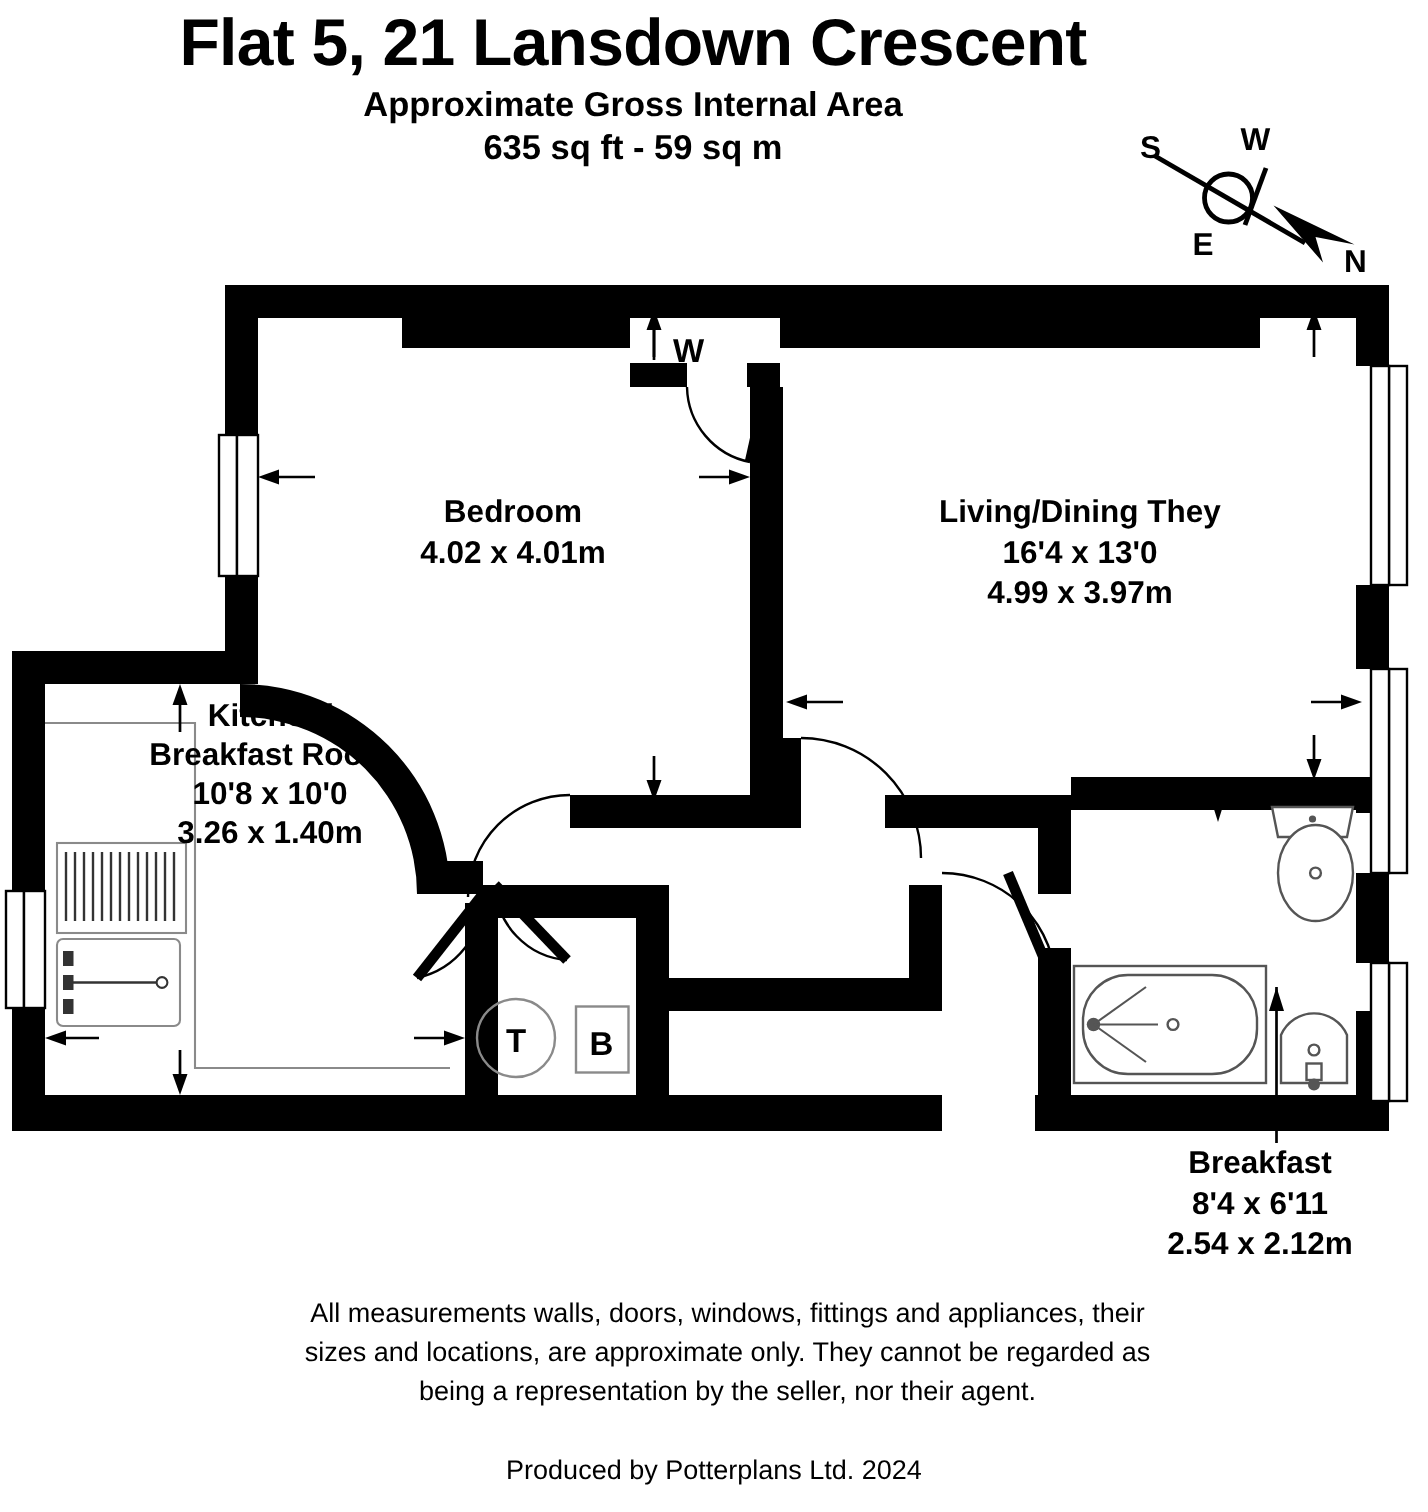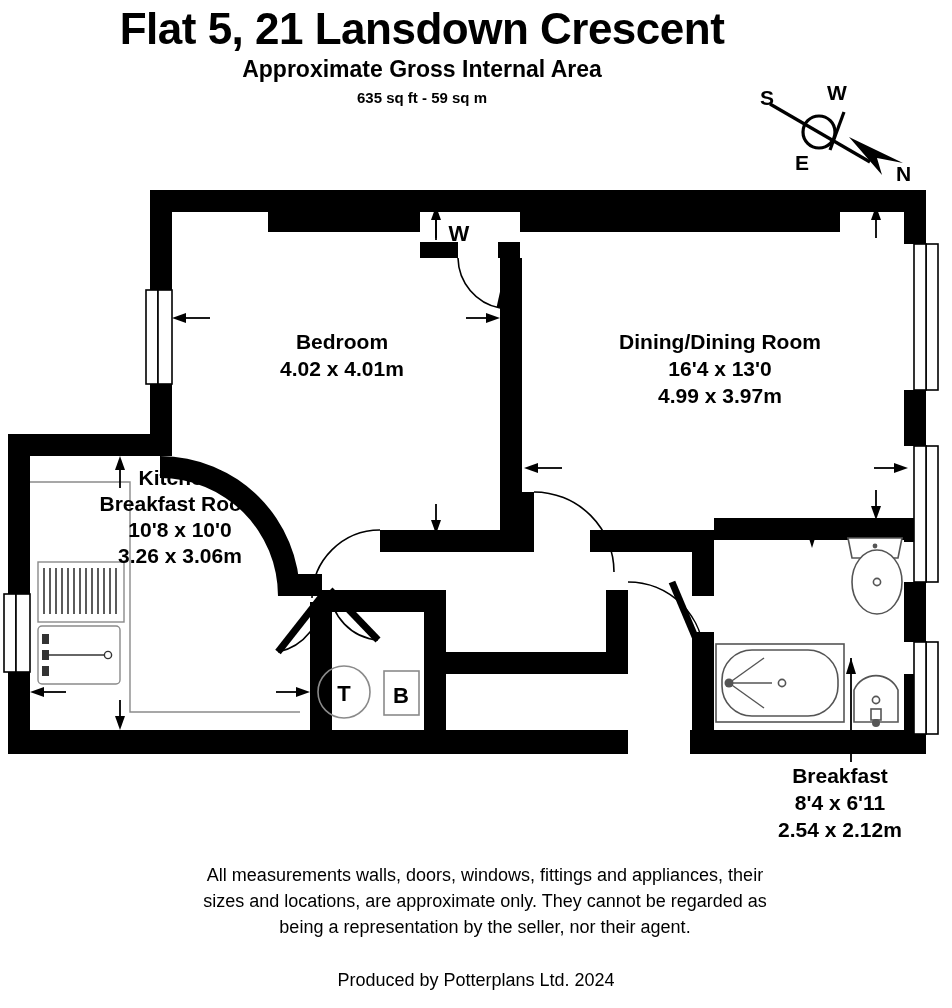--- a/index.html
+++ b/index.html
@@ -40,21 +40,21 @@
   .plan-subtitle {
     font-family: "Liberation Sans", sans-serif;
     font-weight: bold;
     font-size: 23px;
     line-height: 30px;
     margin-top: 0;
   }
   .plan-area {
     font-family: "Liberation Sans", sans-serif;
     font-weight: bold;
-    font-size: 15px;
+    font-size: 23px;
     line-height: 28px;
   }
 
   
   .compass {
     position: absolute;
     left: 748px;
     top: 78px;
     width: 180px;
     height: 110px;
@@ -376,30 +376,30 @@
       <line x1="436" y1="30" x2="436" y2="58"></line>
     </g>
   </svg>
 
   <div class="room-label" id="label-bedroom">
     <span class="rl-name">Bedroom</span>
     <span class="rl-met">4.02 x 4.01m</span>
   </div>
 
   <div class="room-label" id="label-living">
-    <span class="rl-name">Dining/Dining Room</span>
+    <span class="rl-name">Living/Dining They</span>
     <span class="rl-imp">16'4 x 13'0</span>
     <span class="rl-met">4.99 x 3.97m</span>
   </div>
 
   <div class="room-label" id="label-kitchen">
     <span class="rl-name">Kitchen/</span>
     <span class="rl-name">Breakfast Room</span>
     <span class="rl-imp">10'8 x 10'0</span>
-    <span class="rl-met">3.26 x 3.06m</span>
+    <span class="rl-met">3.26 x 1.40m</span>
   </div>
 
   <div class="room-label" id="label-bathroom">
     <span class="rl-name">Breakfast</span>
     <span class="rl-imp">8'4 x 6'11</span>
     <span class="rl-met">2.54 x 2.12m</span>
   </div>
 
   <div class="tag-letter" id="tag-w">W</div>
 

